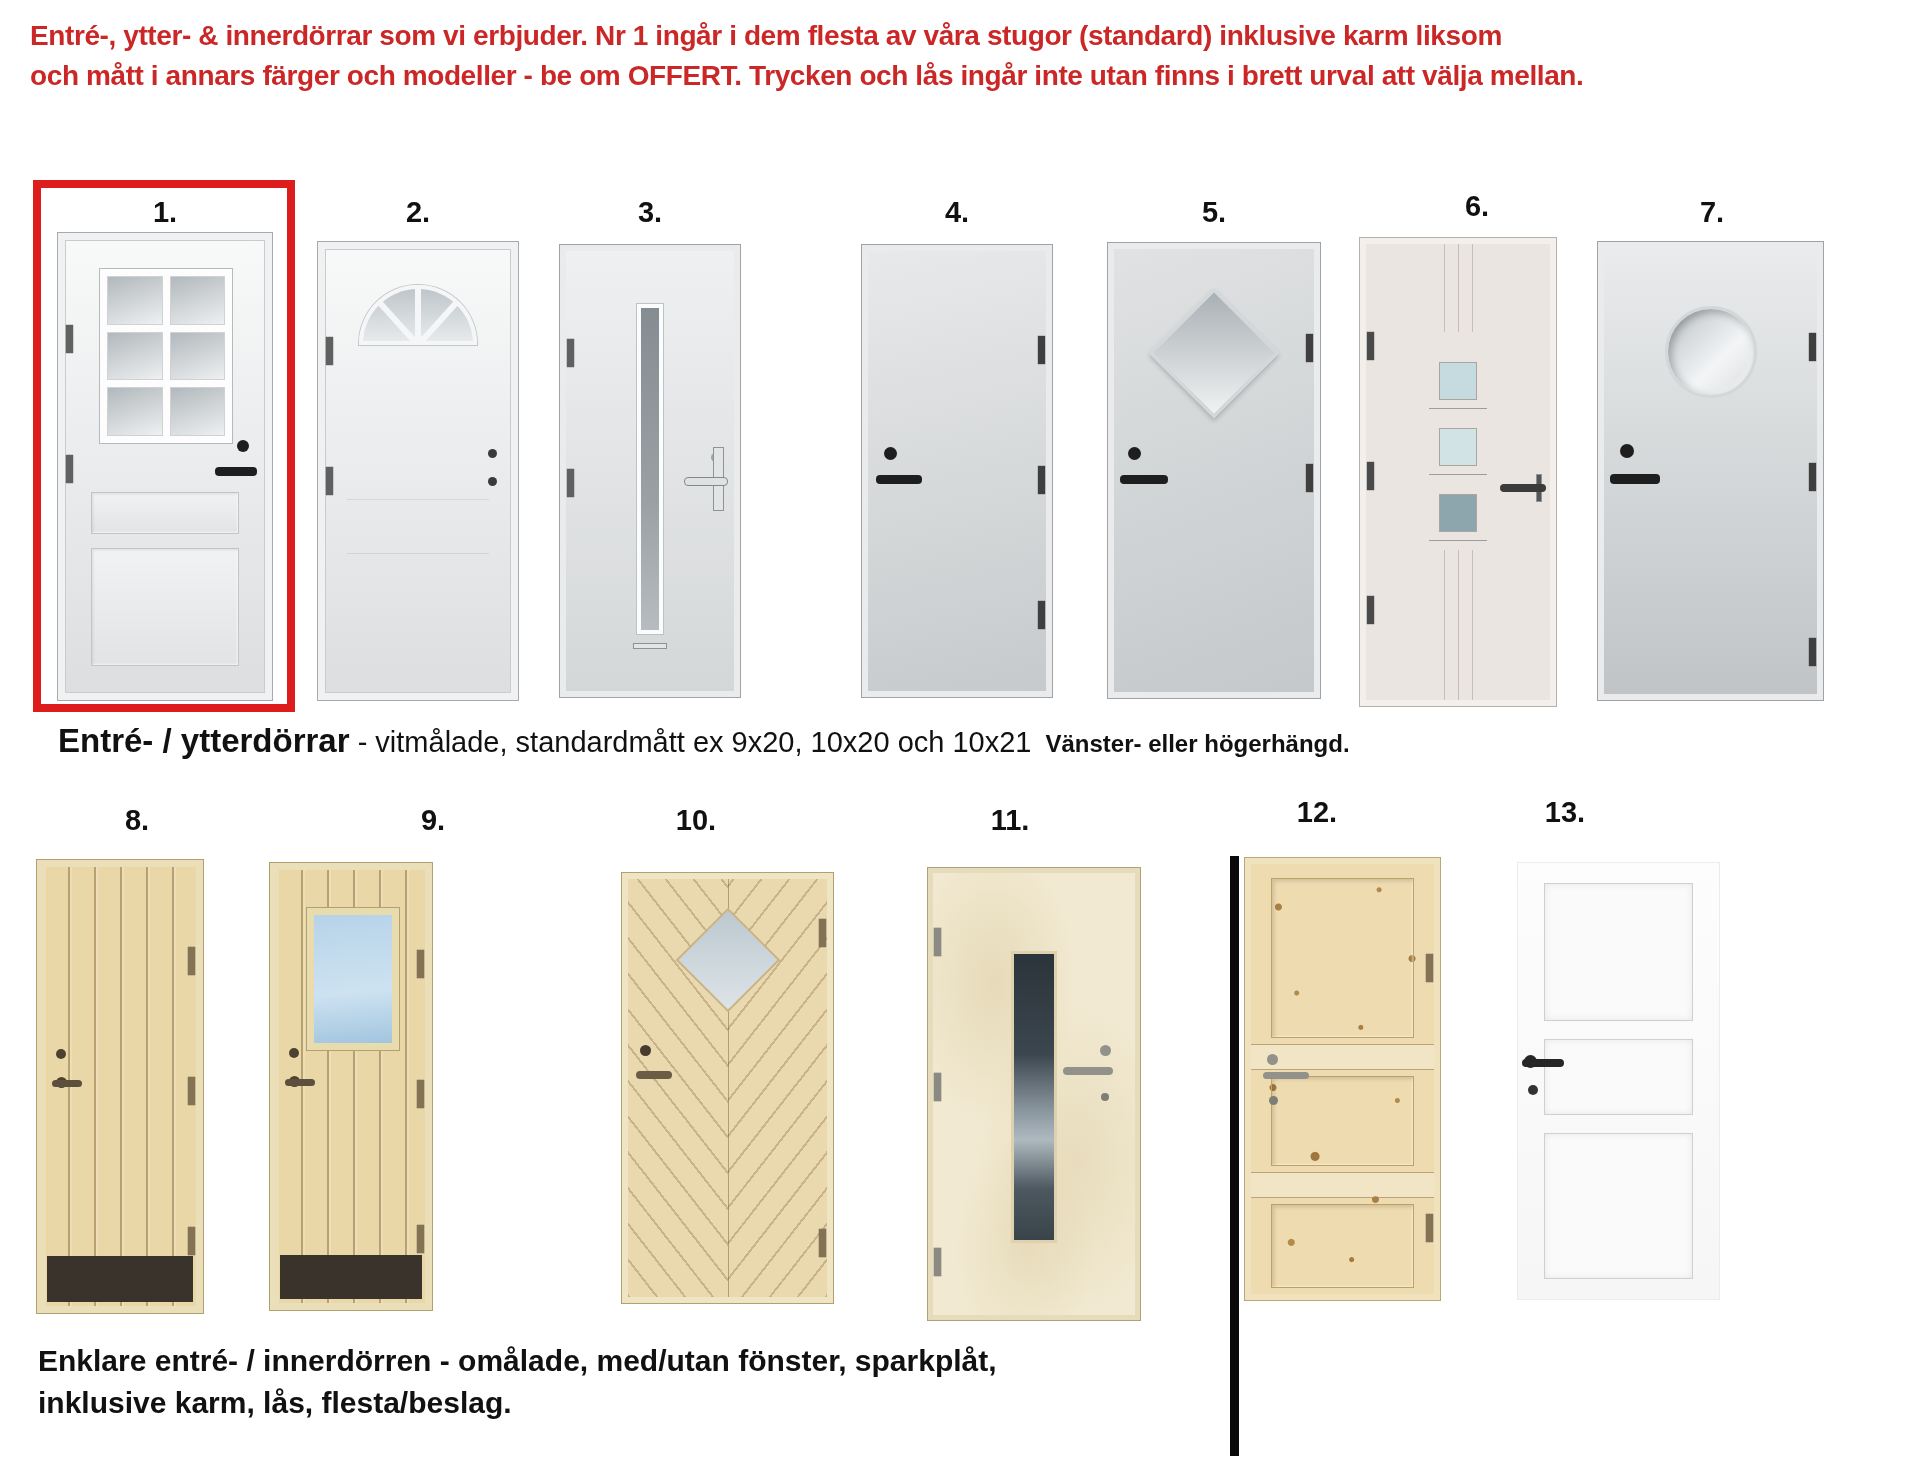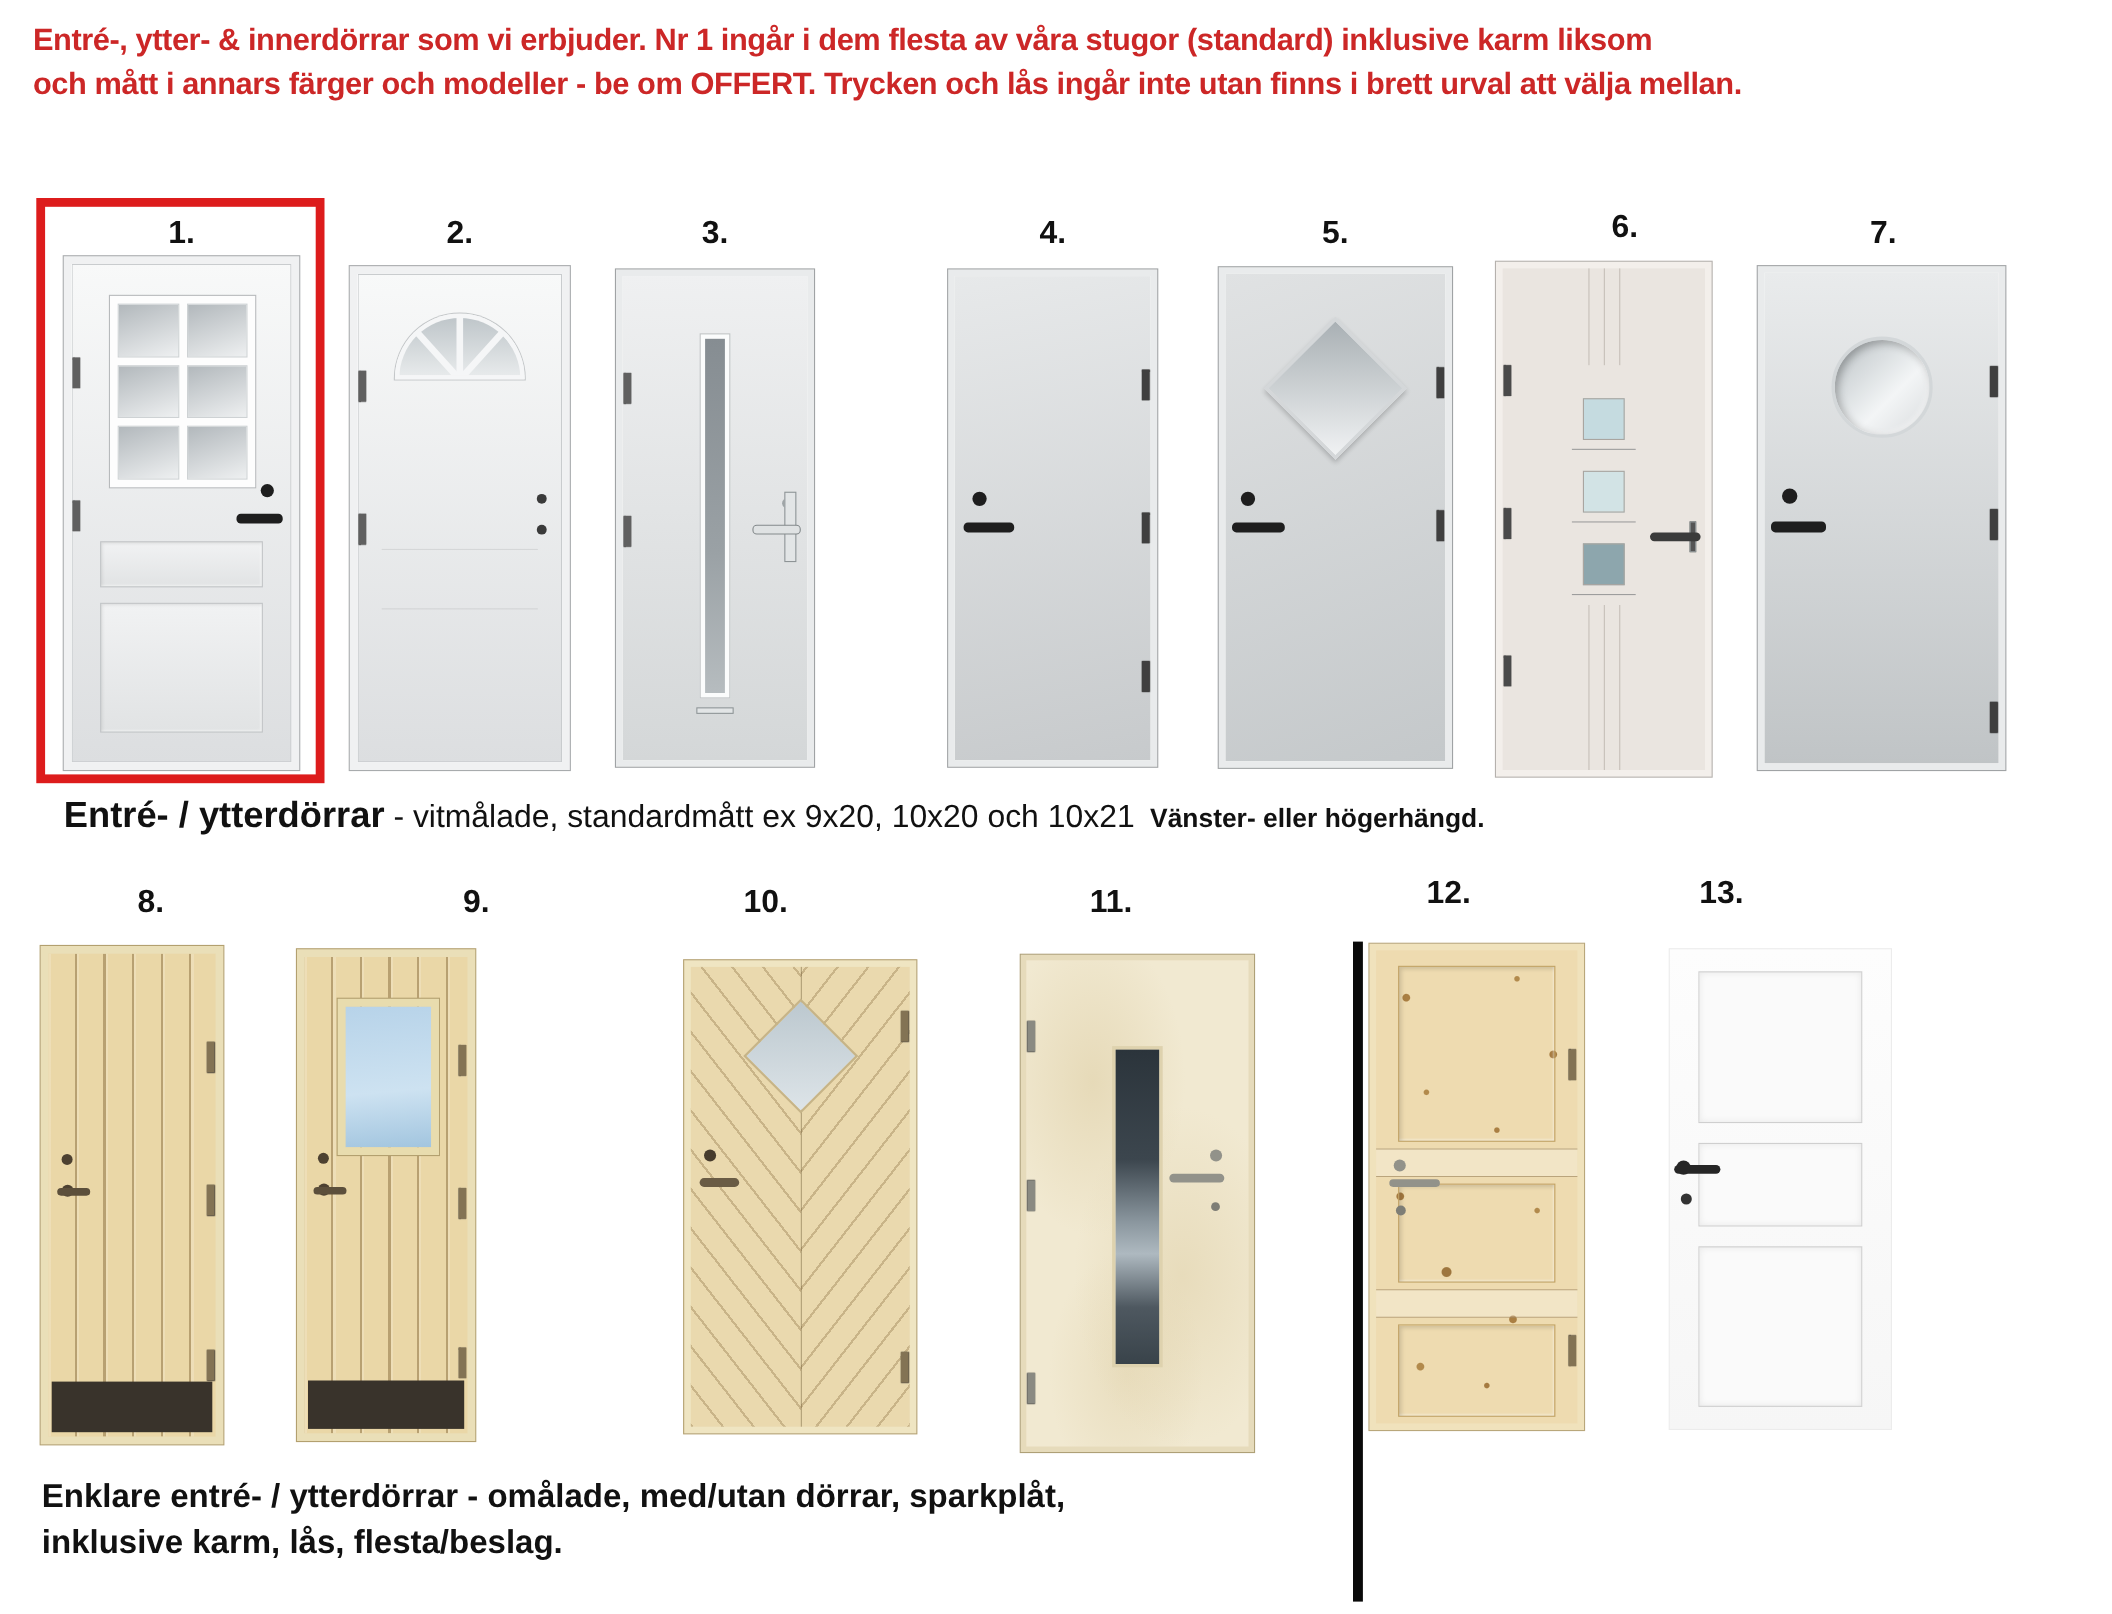--- a/index.html
+++ b/index.html
@@ -275,20 +275,20 @@
   <div class="door white13" style="left:1517px;top:862px;width:203px;height:438px;">
     <div class="panel13" style="left:26px;top:20px;width:149px;height:138px;"></div>
     <div class="panel13" style="left:26px;top:176px;width:149px;height:76px;"></div>
     <div class="panel13" style="left:26px;top:270px;width:149px;height:146px;"></div>
     <span class="knob" style="left:6px;top:192px;width:13px;height:13px;background:#262626;"></span>
     <span class="lever" style="left:4px;top:196px;width:42px;height:8px;background:#262626;"></span>
     <span class="knob" style="left:10px;top:222px;width:10px;height:10px;background:#333;"></span>
   </div>
 
   <div class="cap2">
-    <div>Enklare entré- / ytterdörrar - omålade, med/utan dörrar, sparkplåt,</div>
+    <div>Enklare entré- / innerdörren - omålade, med/utan fönster, sparkplåt,</div>
     <div>inklusive karm, lås, flesta/beslag.</div>
   </div>
 
   <div class="cap3">
   </div>
 
 </div>
 
 </body></html>

